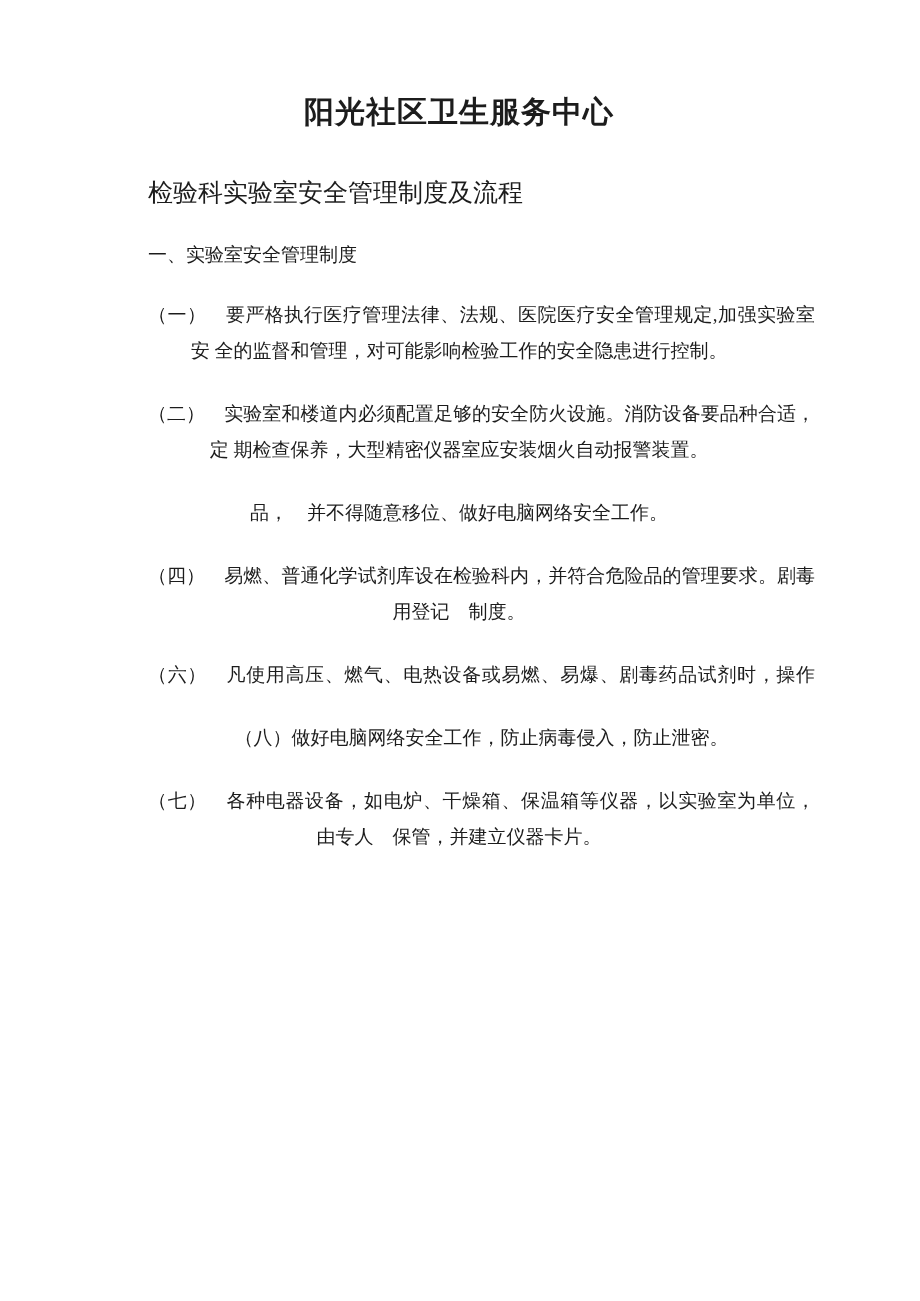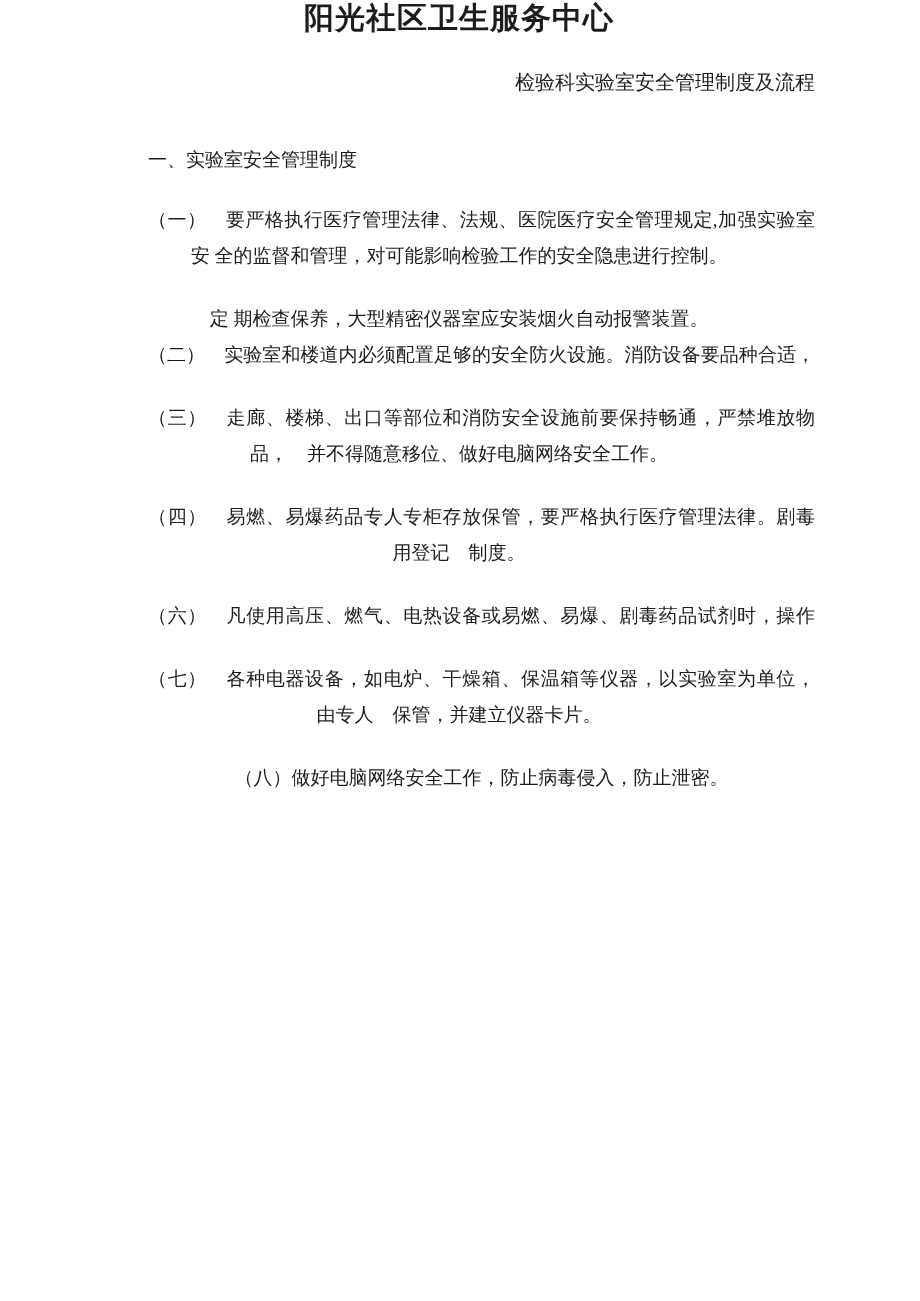--- a/index.html
+++ b/index.html
@@ -10,39 +10,39 @@
   body {
     width: 920px;
     height: 1301px;
     overflow: hidden;
     font-family: "Liberation Serif", "DejaVu Serif", serif;
     color: #1c1c1c;
   }
   .page {
     width: 712px;
     margin: 0 105px 0 103px;
+    padding-top: 94px;
     box-sizing: content-box;
   }
   .title {
     font-size: 30px;
     font-weight: bold;
     line-height: 36px;
     text-align: center;
     margin: 0;
     letter-spacing: 1px;
   }
   .subtitle {
-    margin-top: 28px;
-    font-size: 20px;
+    margin-top: 44px;
+    font-size: 25px;
     line-height: 37px;
     padding-left: 45px;
-    text-align: right;
   }
   .heading {
-    margin-top: 40px;
+    margin-top: 25px;
     font-size: 19px;
     line-height: 37px;
     padding-left: 45px;
   }
   .body-text {
     margin-top: 24px;
   }
   .para {
     margin: 0 0 27px 0;
     font-size: 19px;
@@ -71,42 +71,41 @@
   <div class="heading">一、实验室安全管理制度</div>
 
   <div class="body-text">
 
     <div class="para">
       <div class="line first j">（一）　要严格执行医疗管理法律、法规、医院医疗安全管理规定,加强实验室</div>
       <div class="line">安 全的监督和管理，对可能影响检验工作的安全隐患进行控制。</div>
     </div>
 
     <div class="para">
+      <div class="line first j">（二）　实验室和楼道内必须配置足够的安全防火设施。消防设备要品种合适，</div>
       <div class="line">定 期检查保养，大型精密仪器室应安装烟火自动报警装置。</div>
-      <div class="line first j">（二）　实验室和楼道内必须配置足够的安全防火设施。消防设备要品种合适，</div>
     </div>
 
     <div class="para">
-      <div class="line first j">（三）　走廊、楼梯、出口等部位和消防安全设施前要保持畅通，严禁堆放物</div>
       <div class="line">品，　并不得随意移位、做好电脑网络安全工作。</div>
     </div>
 
     <div class="para">
-      <div class="line first j">（四）　易燃、易爆药品专人专柜存放保管，要严格执行医疗管理法律。剧毒</div>
+      <div class="line first j">（四）　易燃、普通化学试剂库设在检验科内，并符合危险品的管理要求。剧毒</div>
       <div class="line">用登记　制度。</div>
     </div>
 
 
     <div class="para">
       <div class="line first j">（六）　凡使用高压、燃气、电热设备或易燃、易爆、剧毒药品试剂时，操作</div>
     </div>
 
     <div class="para">
-      <div class="line first j">（七）　各种电器设备，如电炉、干燥箱、保温箱等仪器，以实验室为单位，</div>
-      <div class="line">由专人　保管，并建立仪器卡片。</div>
+      <div class="line first">（八）做好电脑网络安全工作，防止病毒侵入，防止泄密。</div>
     </div>
 
     <div class="para">
-      <div class="line first">（八）做好电脑网络安全工作，防止病毒侵入，防止泄密。</div>
+      <div class="line first j">（七）　各种电器设备，如电炉、干燥箱、保温箱等仪器，以实验室为单位，</div>
+      <div class="line">由专人　保管，并建立仪器卡片。</div>
     </div>
 
   </div>
 </div>
 
 </body></html>

